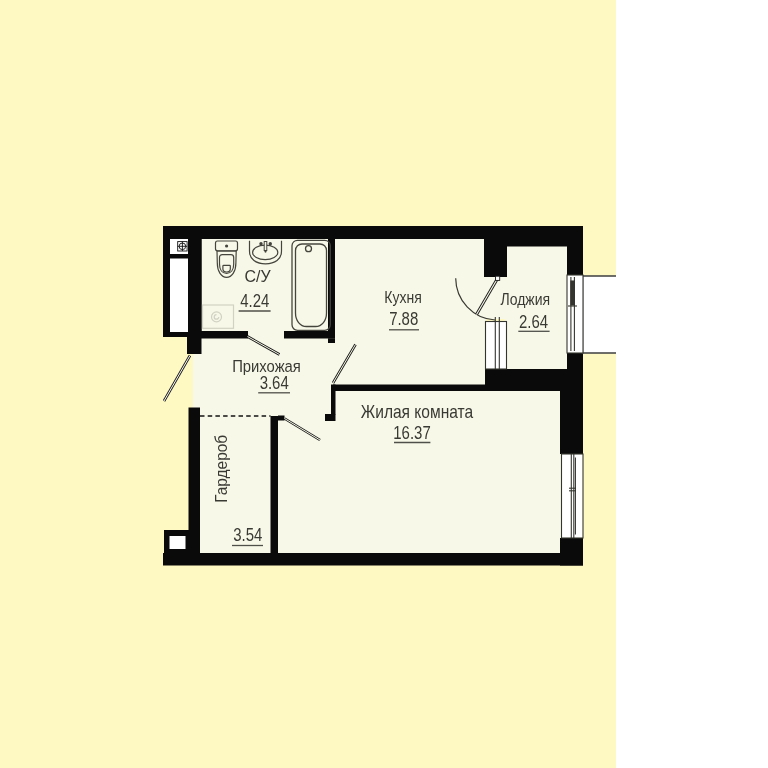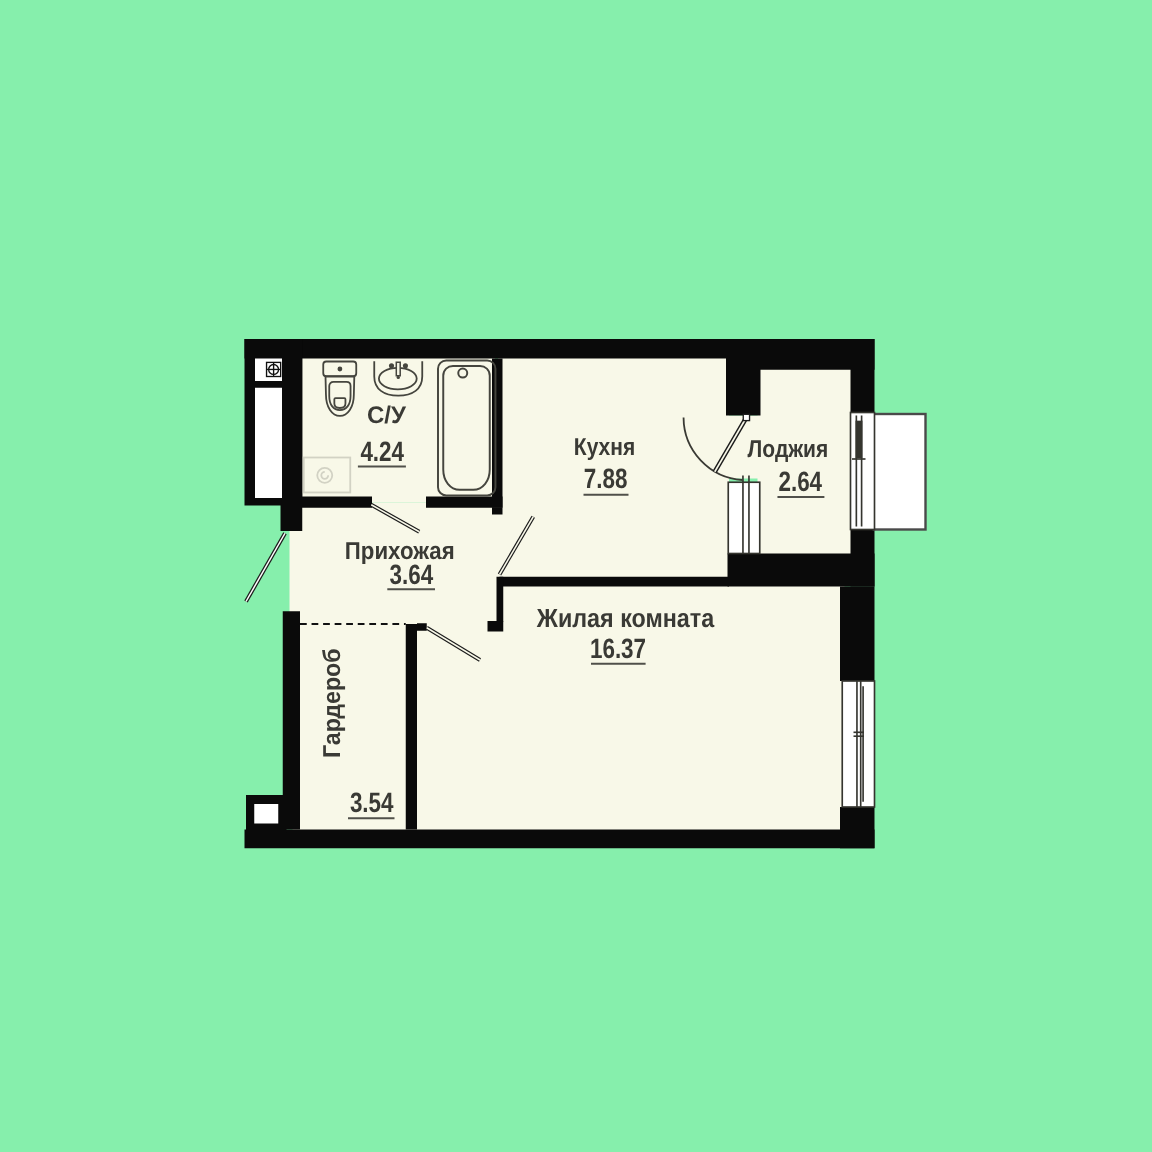--- a/index.html
+++ b/index.html
@@ -1,16 +1,16 @@
 <!DOCTYPE html>
 <html><head>
 <meta charset="utf-8">
 <style>
 html,body{margin:0;padding:0;background:#ffffff;}
-#page{position:relative;width:768px;height:768px;background:#86efac;overflow:hidden;font-weight:bold;}
+#page{position:relative;width:616px;height:768px;background:#fef9c3;overflow:hidden;}
 svg text{font-family:"Liberation Sans",sans-serif;}
 </style>
 </head>
 <body>
 <div id="page">
 <svg width="768" height="768" viewBox="0 0 768 768" xmlns="http://www.w3.org/2000/svg">
 
 <rect x="195" y="233" width="135" height="102" fill="#f8f8e8"></rect>
 
 <rect x="332" y="233" width="154" height="153" fill="#f8f8e8"></rect>

